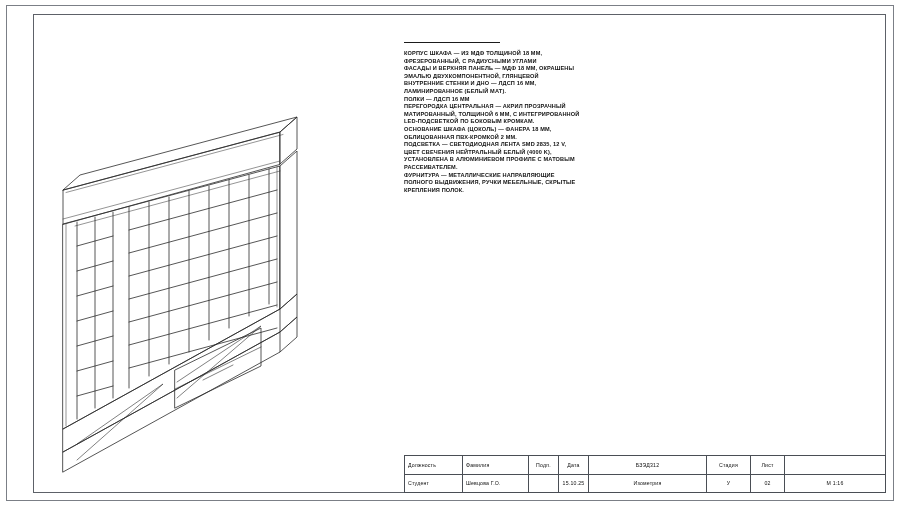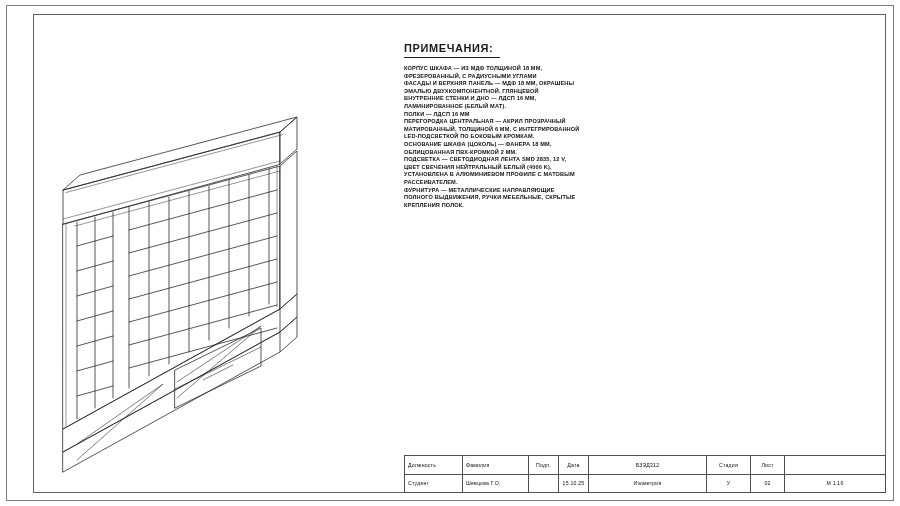--- a/index.html
+++ b/index.html
@@ -215,21 +215,20 @@
       </g>
 
       <g stroke-width="0.5">
         <path d="M33 210 L33 412"></path>
         <path d="M244 153 L244 293"></path>
       </g>
     </svg>
   </div>
 
   <div class="notes">
-    <div class="notes-title">ПРИМЕЧАНИЯ:</div>
     <div class="notes-underline"></div>
     <div class="notes-body">
       <p>КОРПУС ШКАФА — ИЗ МДФ ТОЛЩИНОЙ 18 ММ,</p>
       <p>ФРЕЗЕРОВАННЫЙ, С РАДИУСНЫМИ УГЛАМИ</p>
       <p>ФАСАДЫ И ВЕРХНЯЯ ПАНЕЛЬ — МДФ 18 ММ, ОКРАШЕНЫ</p>
       <p>ЭМАЛЬЮ ДВУХКОМПОНЕНТНОЙ, ГЛЯНЦЕВОЙ</p>
       <p>ВНУТРЕННИЕ СТЕНКИ И ДНО — ЛДСП 16 ММ,</p>
       <p>ЛАМИНИРОВАННОЕ (БЕЛЫЙ МАТ).</p>
       <p>ПОЛКИ — ЛДСП 16 ММ</p>
       <p>ПЕРЕГОРОДКА ЦЕНТРАЛЬНАЯ — АКРИЛ ПРОЗРАЧНЫЙ</p>

